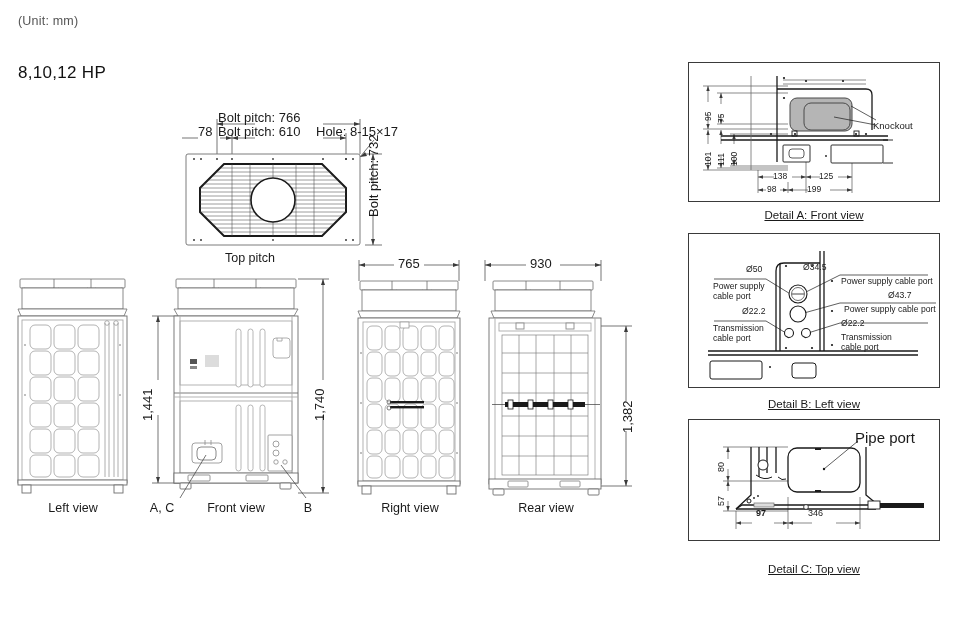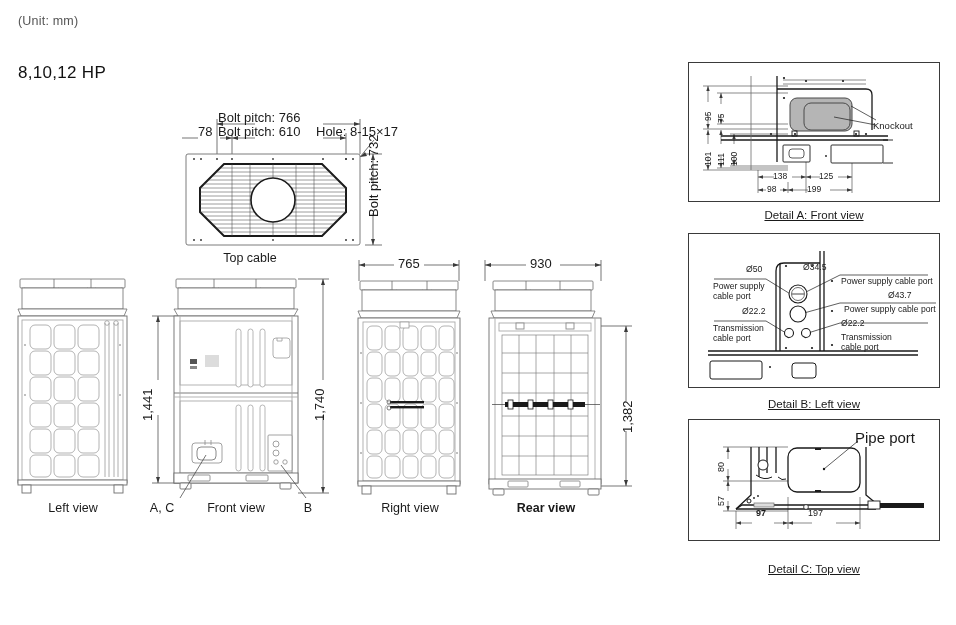--- a/index.html
+++ b/index.html
@@ -155,21 +155,21 @@
       <circle cx="113" cy="100" r="22" fill="#ffffff" stroke="#1a1a1a" stroke-width="1.6"></circle>
     </g>
   </svg>
 </div>
 
 <div class="abs dim-text" style="left:218px; top:110px;">Bolt pitch: 766</div>
 <div class="abs dim-text" style="left:218px; top:124px;">Bolt pitch: 610</div>
 <div class="abs dim-text" style="left:198px; top:124px;">78</div>
 <div class="abs dim-text" style="left:316px; top:124px;">Hole: 8-15×17</div>
 <div class="abs dim-text vert" style="left:366px; top:157px; height:60px;">Bolt pitch: 732</div>
-<div class="abs view-label" style="left:200px; top:251px; width:100px;">Top cable</div>
+<div class="abs view-label" style="left:200px; top:251px; width:100px;">Top pitch</div>
 
 <div class="abs" style="left:10px; top:275px; width:125px; height:230px;">
   <svg width="125" height="230" viewBox="0 0 125 230">
 
     <g stroke="#6d6d6d" fill="#ffffff" stroke-width="0.8">
       <rect x="10" y="4" width="105" height="9" rx="1"></rect>
       <line x1="44" y1="4" x2="44" y2="13"></line>
       <line x1="81" y1="4" x2="81" y2="13"></line>
       <path d="M14 13 q14 11 30 0" fill="none"></path>
       <path d="M48 13 q14 11 30 0" fill="none"></path>
@@ -492,21 +492,21 @@
       <rect x="11" y="226" width="112" height="10"></rect>
       <rect x="30" y="228" width="20" height="6" rx="1" stroke="#8a8a8a"></rect>
       <rect x="82" y="228" width="20" height="6" rx="1" stroke="#8a8a8a"></rect>
       <rect x="15" y="236" width="11" height="6" rx="1"></rect>
       <rect x="110" y="236" width="11" height="6" rx="1"></rect>
     </g>
   </svg>
 </div>
 <div class="abs dim-text" style="left:530px; top:256px;">930</div>
 <div class="abs dim-text vert" style="left:620px; top:393px; height:40px;">1,382</div>
-<div class="abs view-label" style="left:496px; top:501px; width:100px;font-weight:bold;">Rear view</div>
+<div class="abs view-label" style="left:496px; top:501px; width:100px;">Rear view</div>
 
 <div class="abs detail-panel" style="left:688px; top:62px; width:252px; height:140px;"></div>
 <div class="abs" style="left:688px; top:62px; width:252px; height:140px;">
   <svg width="252" height="140" viewBox="0 0 252 140">
 
     <g stroke="#3a3a3a" fill="none" stroke-width="0.6">
       <line x1="20" y1="24" x2="20" y2="40"></line>
       <line x1="20" y1="52" x2="20" y2="67"></line>
       <line x1="15" y1="24" x2="100" y2="24"></line>
       <line x1="15" y1="67" x2="100" y2="67"></line>
@@ -770,15 +770,15 @@
       <rect x="127" y="29" width="6" height="2"></rect>
       <rect x="127" y="71" width="6" height="2"></rect>
       <circle cx="66" cy="79" r="0.9"></circle>
       <circle cx="70" cy="77" r="0.9"></circle>
     </g>
   </svg>
 </div>
 <div class="abs dim-text vert" style="left:716px; top:450px; height:22px; font-size:9px;">80</div>
 <div class="abs dim-text vert" style="left:716px; top:484px; height:22px; font-size:9px;">57</div>
 <div class="abs dim-text" style="left:756px; top:508px; font-size:9px;font-weight:bold;">97</div>
-<div class="abs dim-text" style="left:808px; top:508px; font-size:9px;">197</div>
+<div class="abs dim-text" style="left:808px; top:508px; font-size:9px;">346</div>
 <div class="abs callout" style="left:855px; top:429px; font-size:15px;">Pipe port</div>
 <div class="abs detail-title" style="left:688px; top:563px; width:252px;">Detail C: Top view</div>
 
 </body></html>

